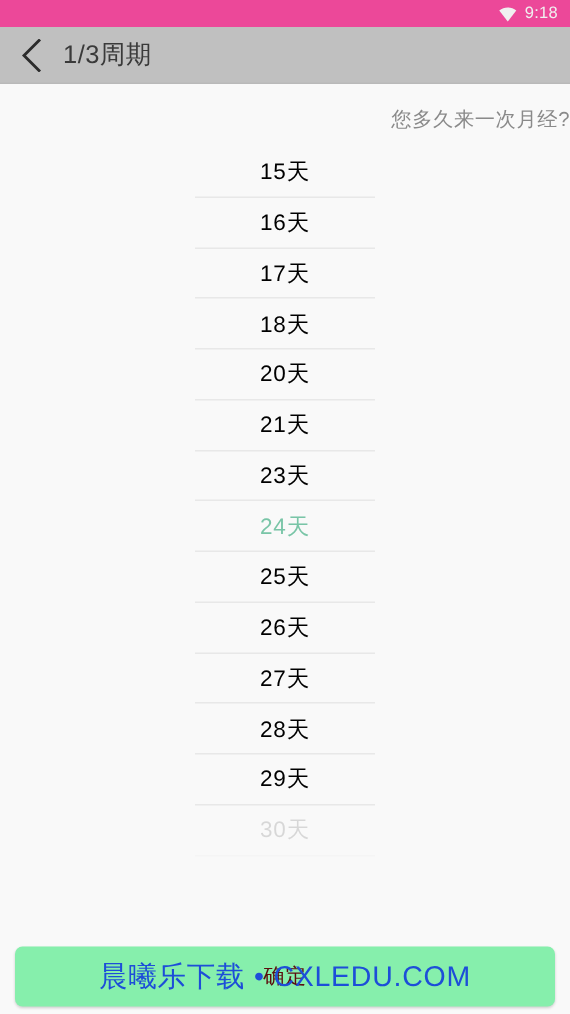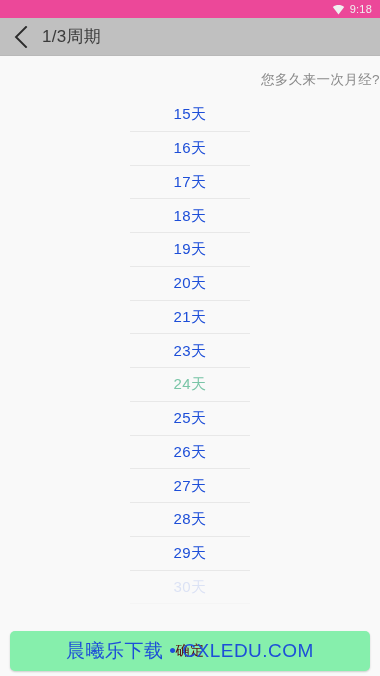--- a/index.html
+++ b/index.html
@@ -60,21 +60,21 @@
     position:absolute; left:0; top:42px; width:380px;
     height:565px; overflow:hidden;
   }
   .picker-item{
     position:relative;
     height:33.75px;
     display:flex; align-items:center; justify-content:center;
     cursor:pointer;
   }
   .picker-item .label{
-    font-size:15px; color:#1d4ed8;
+    font-size:15px; color:#000000;
     font-family:"Liberation Sans","DejaVu Sans",sans-serif;
     letter-spacing:0.5px;
   }
   .picker-item.selected .label{ color:#79c5a7; }
   .picker-item::after{
     content:""; position:absolute; left:130px; right:130px; bottom:0;
     height:1px; background:#e8e8e8;
   }
   .picker-item.faded{ opacity:0.13; }
   .picker-item.faded::after{ background:#dddddd; }
@@ -140,23 +140,20 @@
       <div class="picker-item">
         <span class="label">16天</span>
       </div>
       <div class="picker-item">
         <span class="label">17天</span>
       </div>
       <div class="picker-item">
         <span class="label">18天</span>
       </div>
       <div class="picker-item">
-        <span class="label">19天</span>
-      </div>
-      <div class="picker-item">
         <span class="label">20天</span>
       </div>
       <div class="picker-item">
         <span class="label">21天</span>
       </div>
       <div class="picker-item">
         <span class="label">23天</span>
       </div>
       <div class="picker-item selected">
         <span class="label">24天</span>

